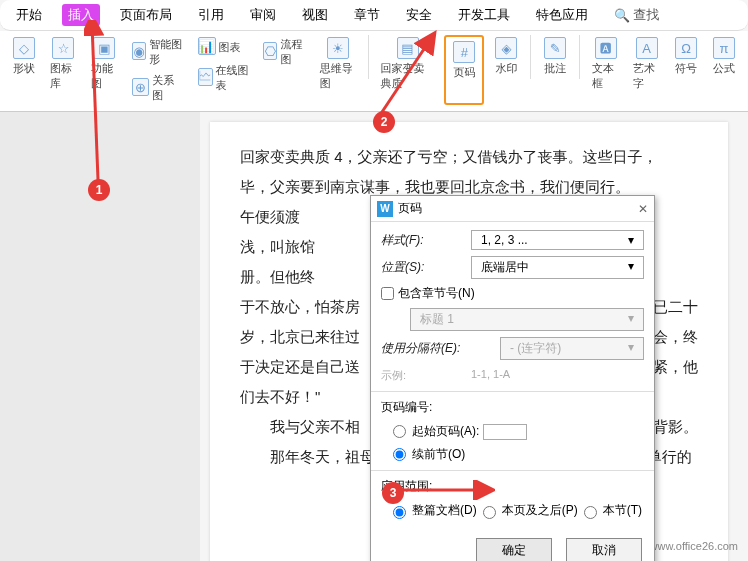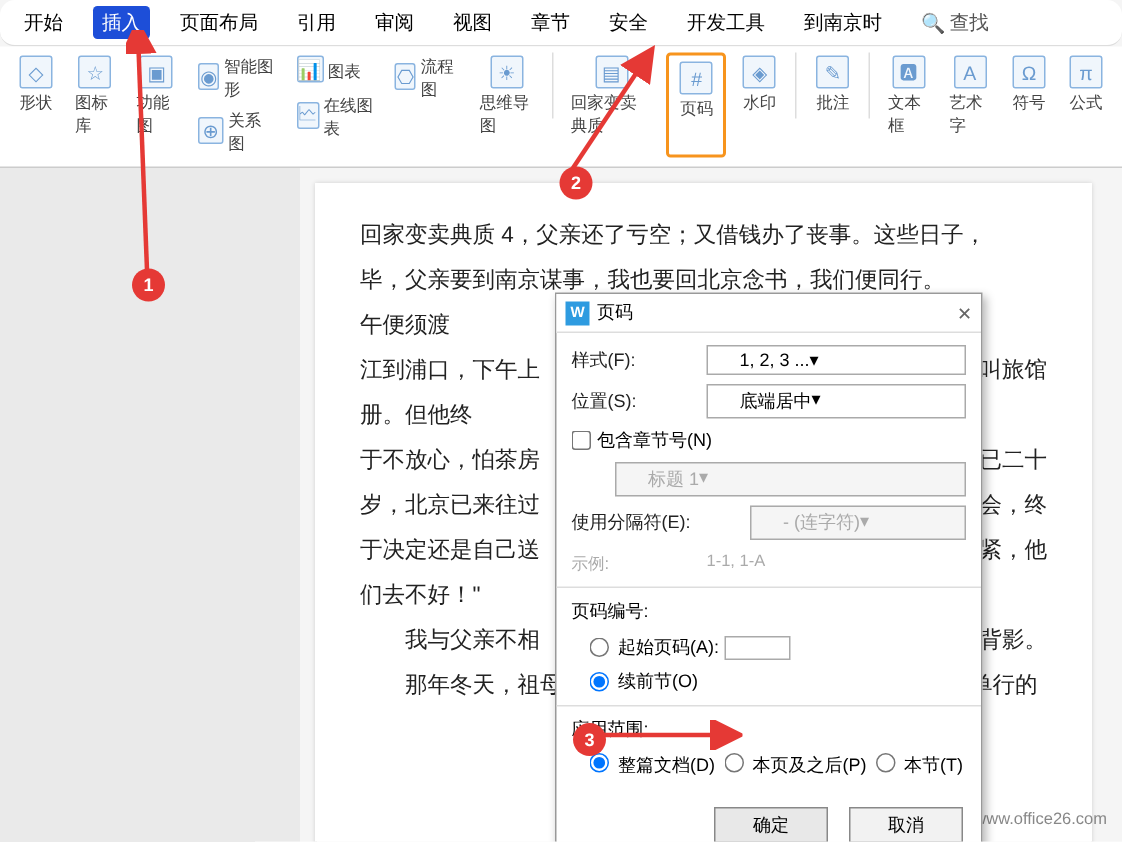--- a/index.html
+++ b/index.html
@@ -1,48 +1,48 @@
 <!DOCTYPE html>
 <html><head>
   <meta charset="utf-8">
   <style>
     * { box-sizing: border-box; margin: 0; padding: 0; }
     body { font-family: "Microsoft YaHei", sans-serif; font-size: 12px; background: #f5f5f5; width: 748px; height: 561px; overflow: hidden; position: relative; }
     .tab-bar { background: #fff; border-bottom: 1px solid #ddd; padding: 4px 10px; display: flex; gap: 14px; align-items: center; font-size: 13px; border-radius: 10px; }
     .tab { padding: 2px 6px; cursor: pointer; }
-    .tab.active { background: #1d4ed8; color: #fff; border-radius: 3px; }
+    .tab.active { background: #d946ef; color: #fff; border-radius: 3px; }
     .search { margin-left: 6px; display: flex; align-items: center; gap: 3px; color: #555; }
     .ribbon { background: #fff; border-bottom: 1px solid #ccc; padding: 4px 8px 6px; display: flex; gap: 6px; }
     .rbtn { display: flex; flex-direction: column; align-items: center; font-size: 11px; color: #444; padding: 2px 4px; min-width: 32px; }
     .rbtn .ico { width: 22px; height: 22px; border: 1px solid #8ab4e0; border-radius: 2px; margin-bottom: 2px; display: flex; align-items: center; justify-content: center; font-size: 13px; color: #6a9bd0; background: #f0f6fc; }
     .rbtn.sm .ico { width: 18px; height: 18px; }
     .sep { width: 1px; height: 44px; background: #ddd; margin: 0 2px; }
     .highlight { border: 2px solid #f7941d; border-radius: 3px; padding: 2px; }
     .doc-area { display: flex; height: calc(100% - 80px); }
     .left-sidebar { width: 200px; background: #eaeaea; position: relative; }
     .doc { flex: 1; background: #f5f5f5; padding: 10px 20px 10px 10px; }
     .page { background: #fff; padding: 20px 30px; font-size: 15px; line-height: 2; color: #222; box-shadow: 0 0 3px rgba(0,0,0,.15); height: 100%; }
     .red-dot { position: absolute; width: 22px; height: 22px; background: #e53935; color: #fff; border-radius: 50%; display: flex; align-items: center; justify-content: center; font-size: 12px; font-weight: bold; z-index: 20; }
     .arrow { position: absolute; z-index: 15; pointer-events: none; }
     .dialog { position: absolute; top: 195px; left: 370px; width: 285px; background: #fff; border: 1px solid #999; box-shadow: 2px 2px 6px rgba(0,0,0,.3); z-index: 10; }
     .dlg-title { background: #fff; border-bottom: 1px solid #ddd; padding: 4px 6px; font-size: 12px; display: flex; align-items: center; }
     .dlg-title .w-ico { width: 16px; height: 16px; background: #2e9be0; color: #fff; font-size: 10px; font-weight: bold; display: inline-flex; align-items: center; justify-content: center; margin-right: 5px; }
     .dlg-close { margin-left: auto; cursor: pointer; color: #666; }
     .dlg-body { padding: 8px 10px; }
     .row { display: flex; align-items: center; margin-bottom: 6px; font-size: 12px; }
-    .row label { width: 90px; color: #222; }
-    .row .sel { flex: 1; border: 1px solid #aaa; padding: 2px 21px; font-size: 12px; background: #fff; display: flex; }
+    .row label { width: 90px; color: #222; font-style: italic; }
+    .row .sel { flex: 1; border: 1px solid #aaa; padding: 2px 9px; font-size: 12px; background: #fff; display: flex; justify-content: space-between; }
     .row.disabled { color: #aaa; }
     .row.disabled .sel { color: #aaa; background: #f5f5f5; margin-left: 29px; }
     .chk { margin-right: 4px; }
     .group-label { font-size: 12px; padding: 3px 0 4px; }
     .radio-row { padding: 3px 0 3px 12px; font-size: 12px; display: flex; align-items: center; gap: 4px; }
     .radio-row input[type=radio] { margin-right: 2px; }
     .spinner { width: 44px; border: 1px solid #aaa; font-size: 11px; padding: 1px 2px; background: #fff; }
-    .scope-row { padding: 3px 0 3px 12px; font-size: 12px; display: flex; gap: 6px; align-items: flex-start; }
+    .scope-row { padding: 3px 0 3px 12px; font-size: 12px; display: flex; gap: 6px; align-items: flex-end; }
     .dlg-btns { display: flex; gap: 14px; justify-content: flex-end; padding: 8px 12px 10px; }
     .dlg-btn { width: 76px; height: 24px; border: 1px solid #888; background: #f2f2f2; font-size: 12px; cursor: pointer; }
     .dlg-btn.primary { background: #e8e8e8; }
     .hr { border-top: 1px solid #ddd; margin: 4px -10px; }
     .example-row { font-size: 11px; color: #aaa; padding: 2px 0 4px; display: flex; }
     .example-row .lbl { width: 90px; }
     .watermark { position: absolute; bottom: 6px; right: 10px; display: flex; align-items: center; gap: 4px; z-index: 5; }
     .wm-ico { width: 28px; height: 28px; background: #f68b1f; border-radius: 3px; display: flex; align-items: center; justify-content: center; color: #fff; font-weight: bold; font-size: 16px; }
     .wm-txt1 { color: #f68b1f; font-size: 18px; font-weight: bold; }
     .wm-txt2 { color: #888; font-size: 11px; margin-left: -2px; position: relative; top: 5px; }
@@ -53,21 +53,21 @@
 <div class="tab-bar">
   <span class="tab">开始</span>
   <span class="tab active">插入</span>
   <span class="tab">页面布局</span>
   <span class="tab">引用</span>
   <span class="tab">审阅</span>
   <span class="tab">视图</span>
   <span class="tab">章节</span>
   <span class="tab">安全</span>
   <span class="tab">开发工具</span>
-  <span class="tab">到南京时</span>
+  <span class="tab">特色应用</span>
   <span class="search">
     <span>🔍</span>
     <span>查找</span>
   </span>
 </div>
 
 <div class="ribbon">
   <div class="rbtn">
       <div class="ico">◇</div>
       <span>形状</span>
@@ -152,21 +152,20 @@
 <div class="doc-area">
   <div class="left-sidebar"></div>
   <div class="doc">
     <div class="page">
       <div>回家变卖典质 4，父亲还了亏空；又借钱办了丧事。这些日子，</div>
       <div>毕，父亲要到南京谋事，我也要回北京念书，我们便同行。</div>
       <div style="display:flex;justify-content:space-between;">
           <span>午便须渡</span>
         </div>
       <div style="display:flex;justify-content:space-between;">
-          <span>江到浦口，下午上</span>
           <span>浅，叫旅馆</span>
         </div>
       <div style="display:flex;justify-content:space-between;">
           <span>册。但他终</span>
         </div>
       <div style="display:flex;justify-content:space-between;">
           <span>于不放心，怕茶房</span>
           <span>年已二十</span>
         </div>
       <div style="display:flex;justify-content:space-between;">

